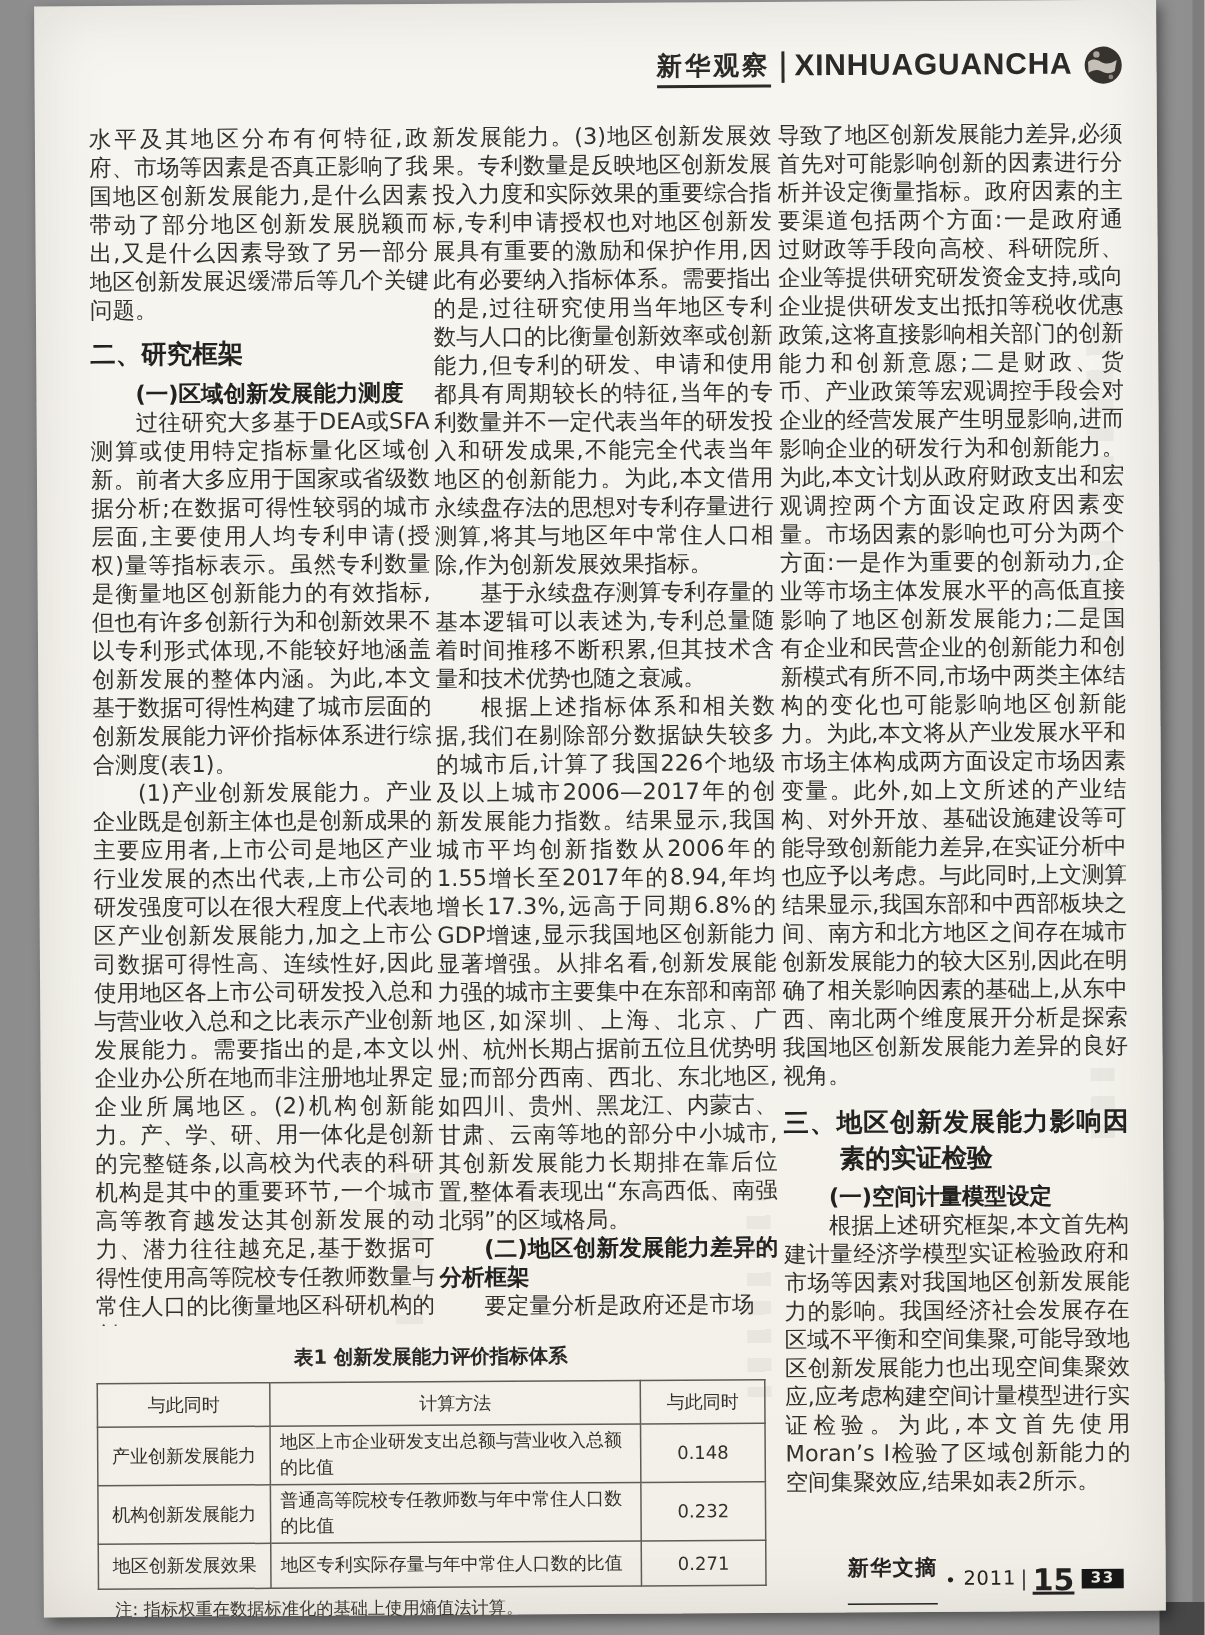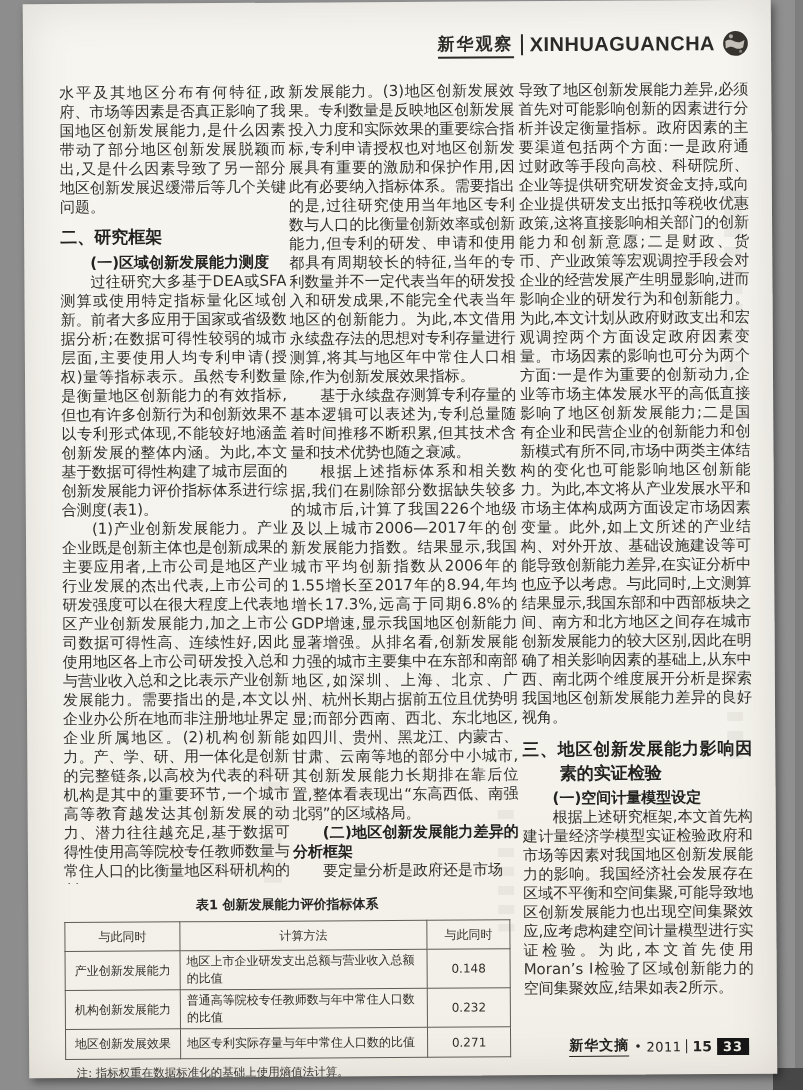--- a/index.html
+++ b/index.html
@@ -61,26 +61,26 @@
   .c-name{width:102px;text-align:center;}
   .c-method{text-align:left;}
   .c-weight{width:70px;text-align:center;}
   .table-note{font-size:11.5px;margin-top:6px;padding-left:1em;color:#3b3935;}
 
   
   .footer{
     position:absolute;right:28px;top:1036px;
     display:flex;align-items:center;gap:5px;font-size:13px;color:#232220;
   }
-  .f-journal{font-weight:bold;font-size:14px;border-bottom:1.5px solid #232220;padding-bottom:1px;letter-spacing:1px;}
+  .f-journal{font-weight:bold;font-size:14px;border-bottom:1.5px solid #232220;padding-bottom:14px;letter-spacing:1px;}
   .f-dot{font-size:12px;}
   .f-year{font-size:13px;letter-spacing:.5px;}
   .f-bar{width:1px;height:14px;background:#232220;}
-  .f-issue{font-weight:bold;font-size:14px;}
-  .f-pageno{background:#161616;color:#ece9e2;font-weight:bold;font-size:13px;padding:1px 6px;letter-spacing:1px;}
+  .f-issue{font-weight:bold;font-size:20px;text-decoration:underline;}
+  .f-pageno{background:#161616;color:#ece9e2;font-weight:bold;font-size:10px;padding:1px 6px;letter-spacing:1px;}
 
   
   .ghost{position:absolute;opacity:.07;pointer-events:none;
     background:repeating-linear-gradient(180deg,#5a564f 0 9px,transparent 9px 19px);}
   .g1{left:700px;top:190px;width:18px;height:260px;}
   .g2{left:700px;top:560px;width:16px;height:200px;}
   .g3{left:236px;top:760px;width:18px;height:120px;}
   .g4{left:470px;top:790px;width:16px;height:140px;}
 </style>
 </head>

